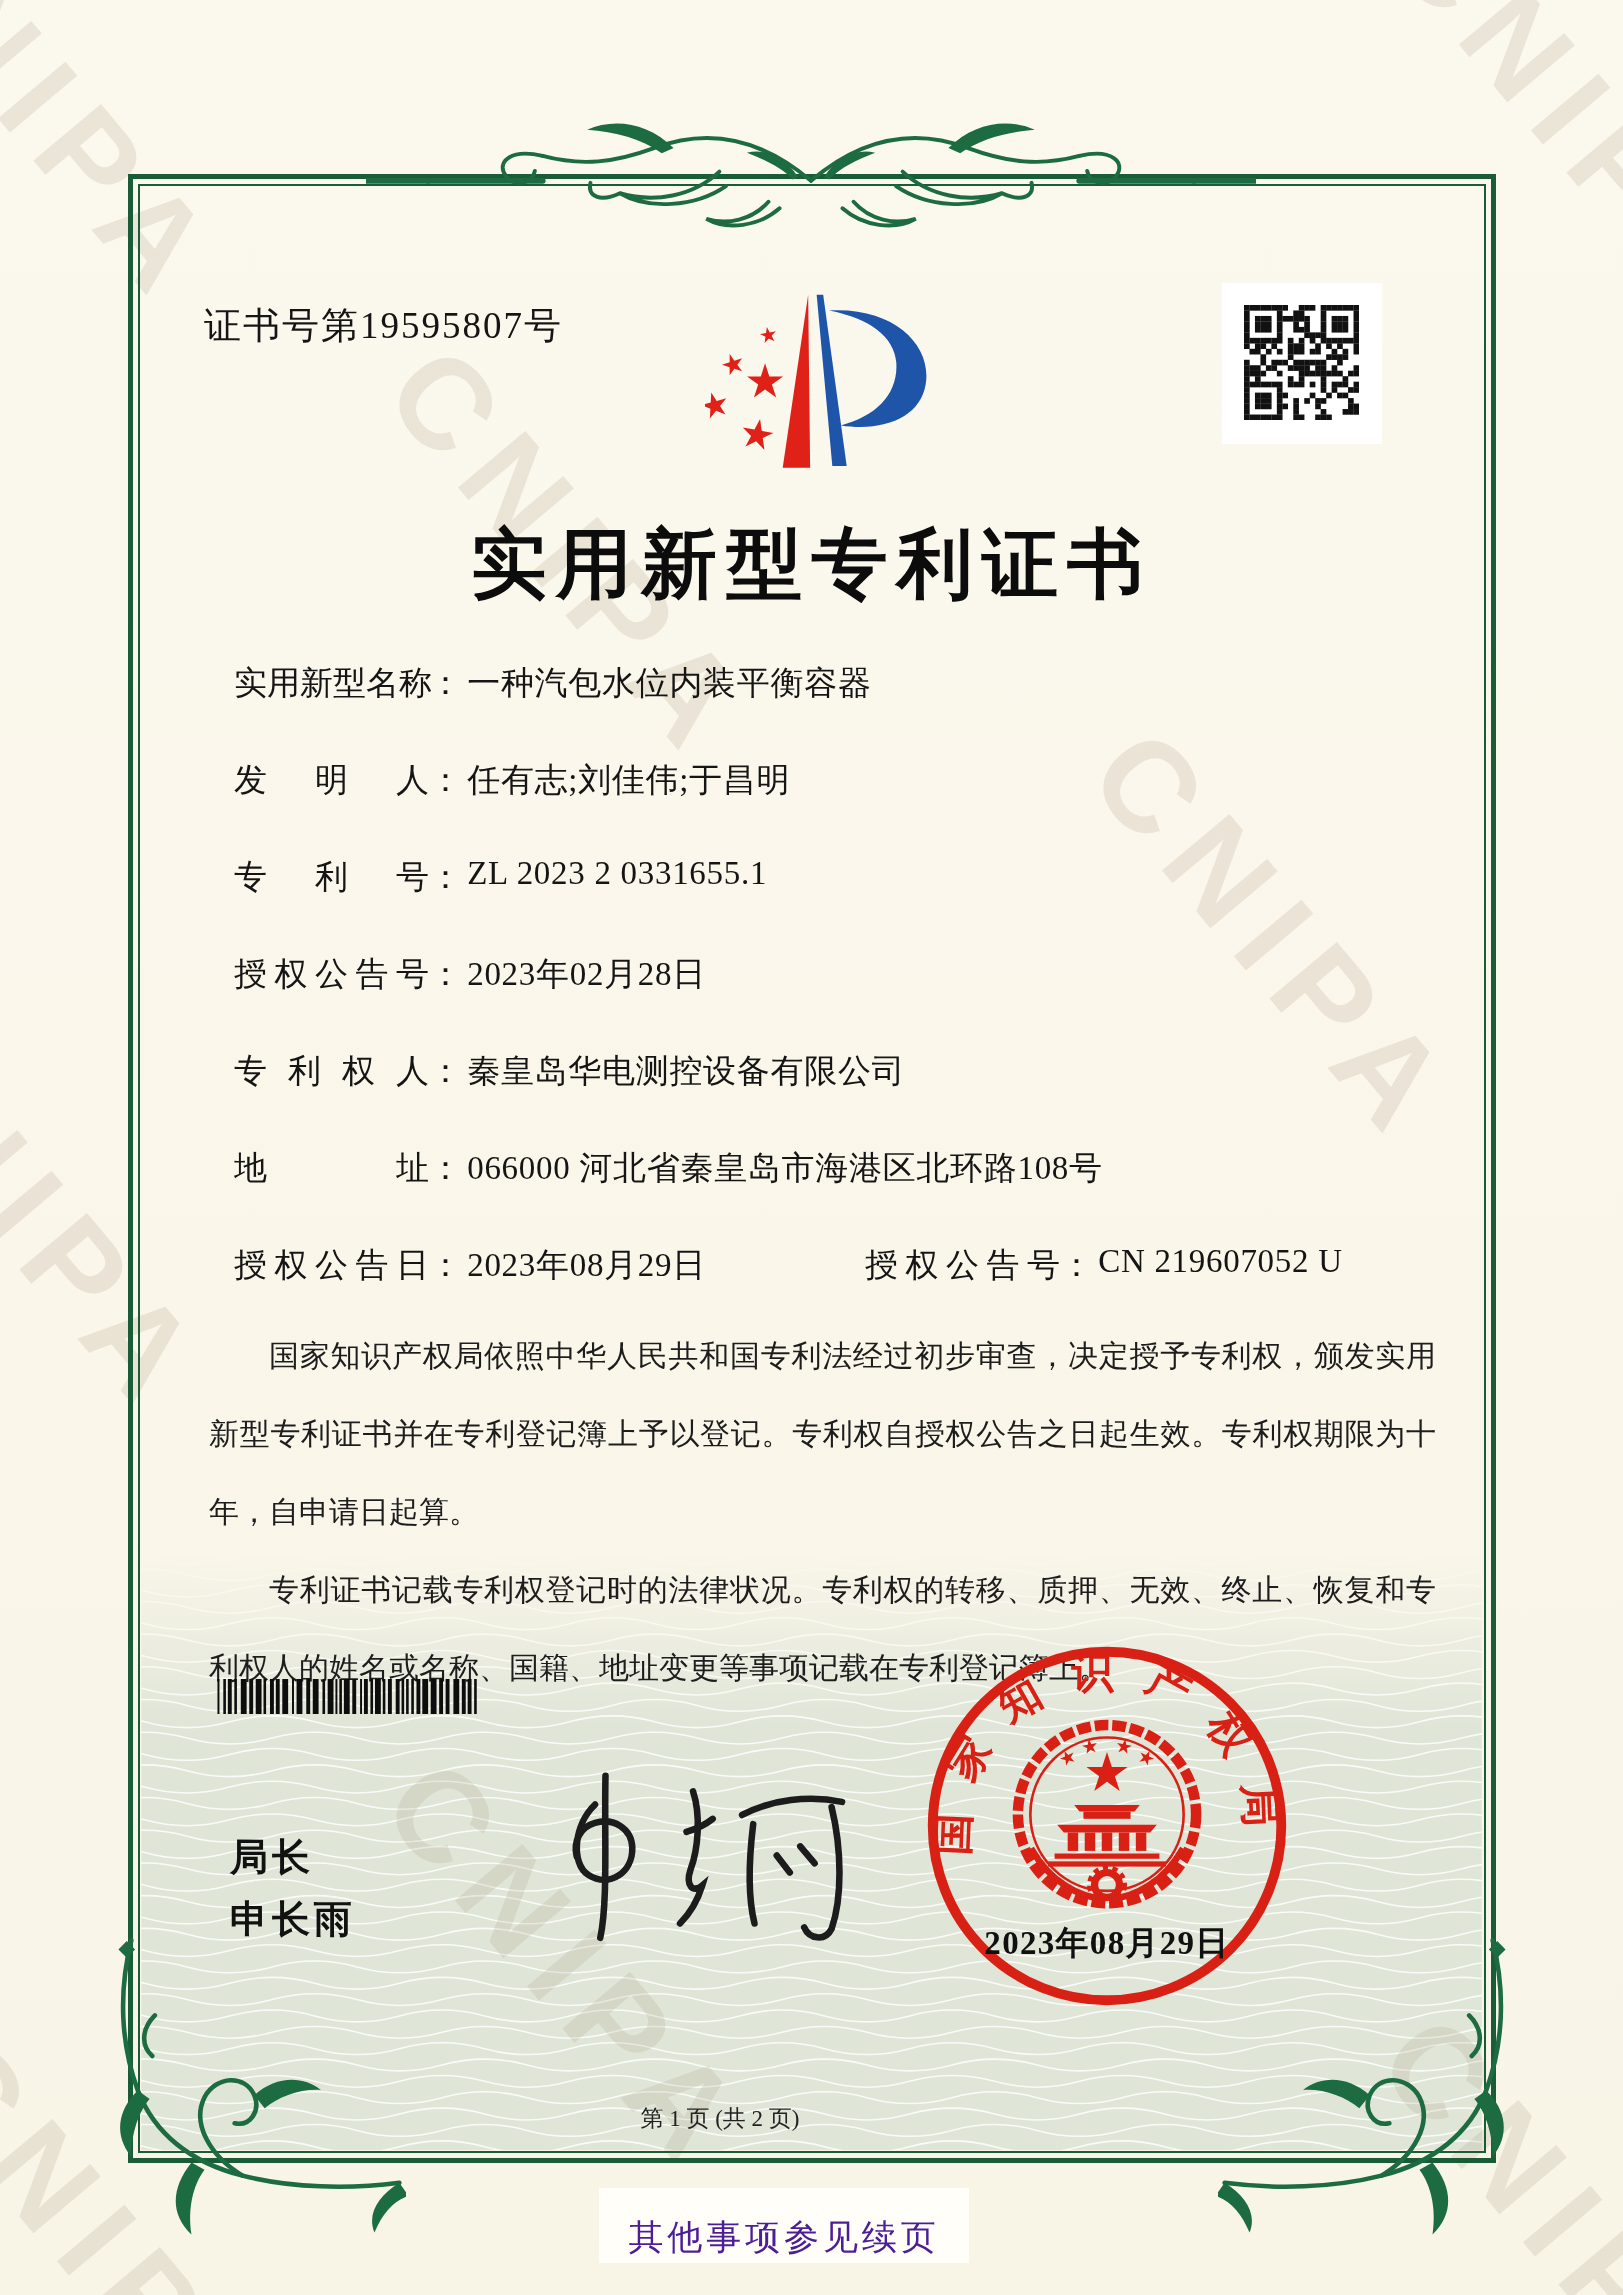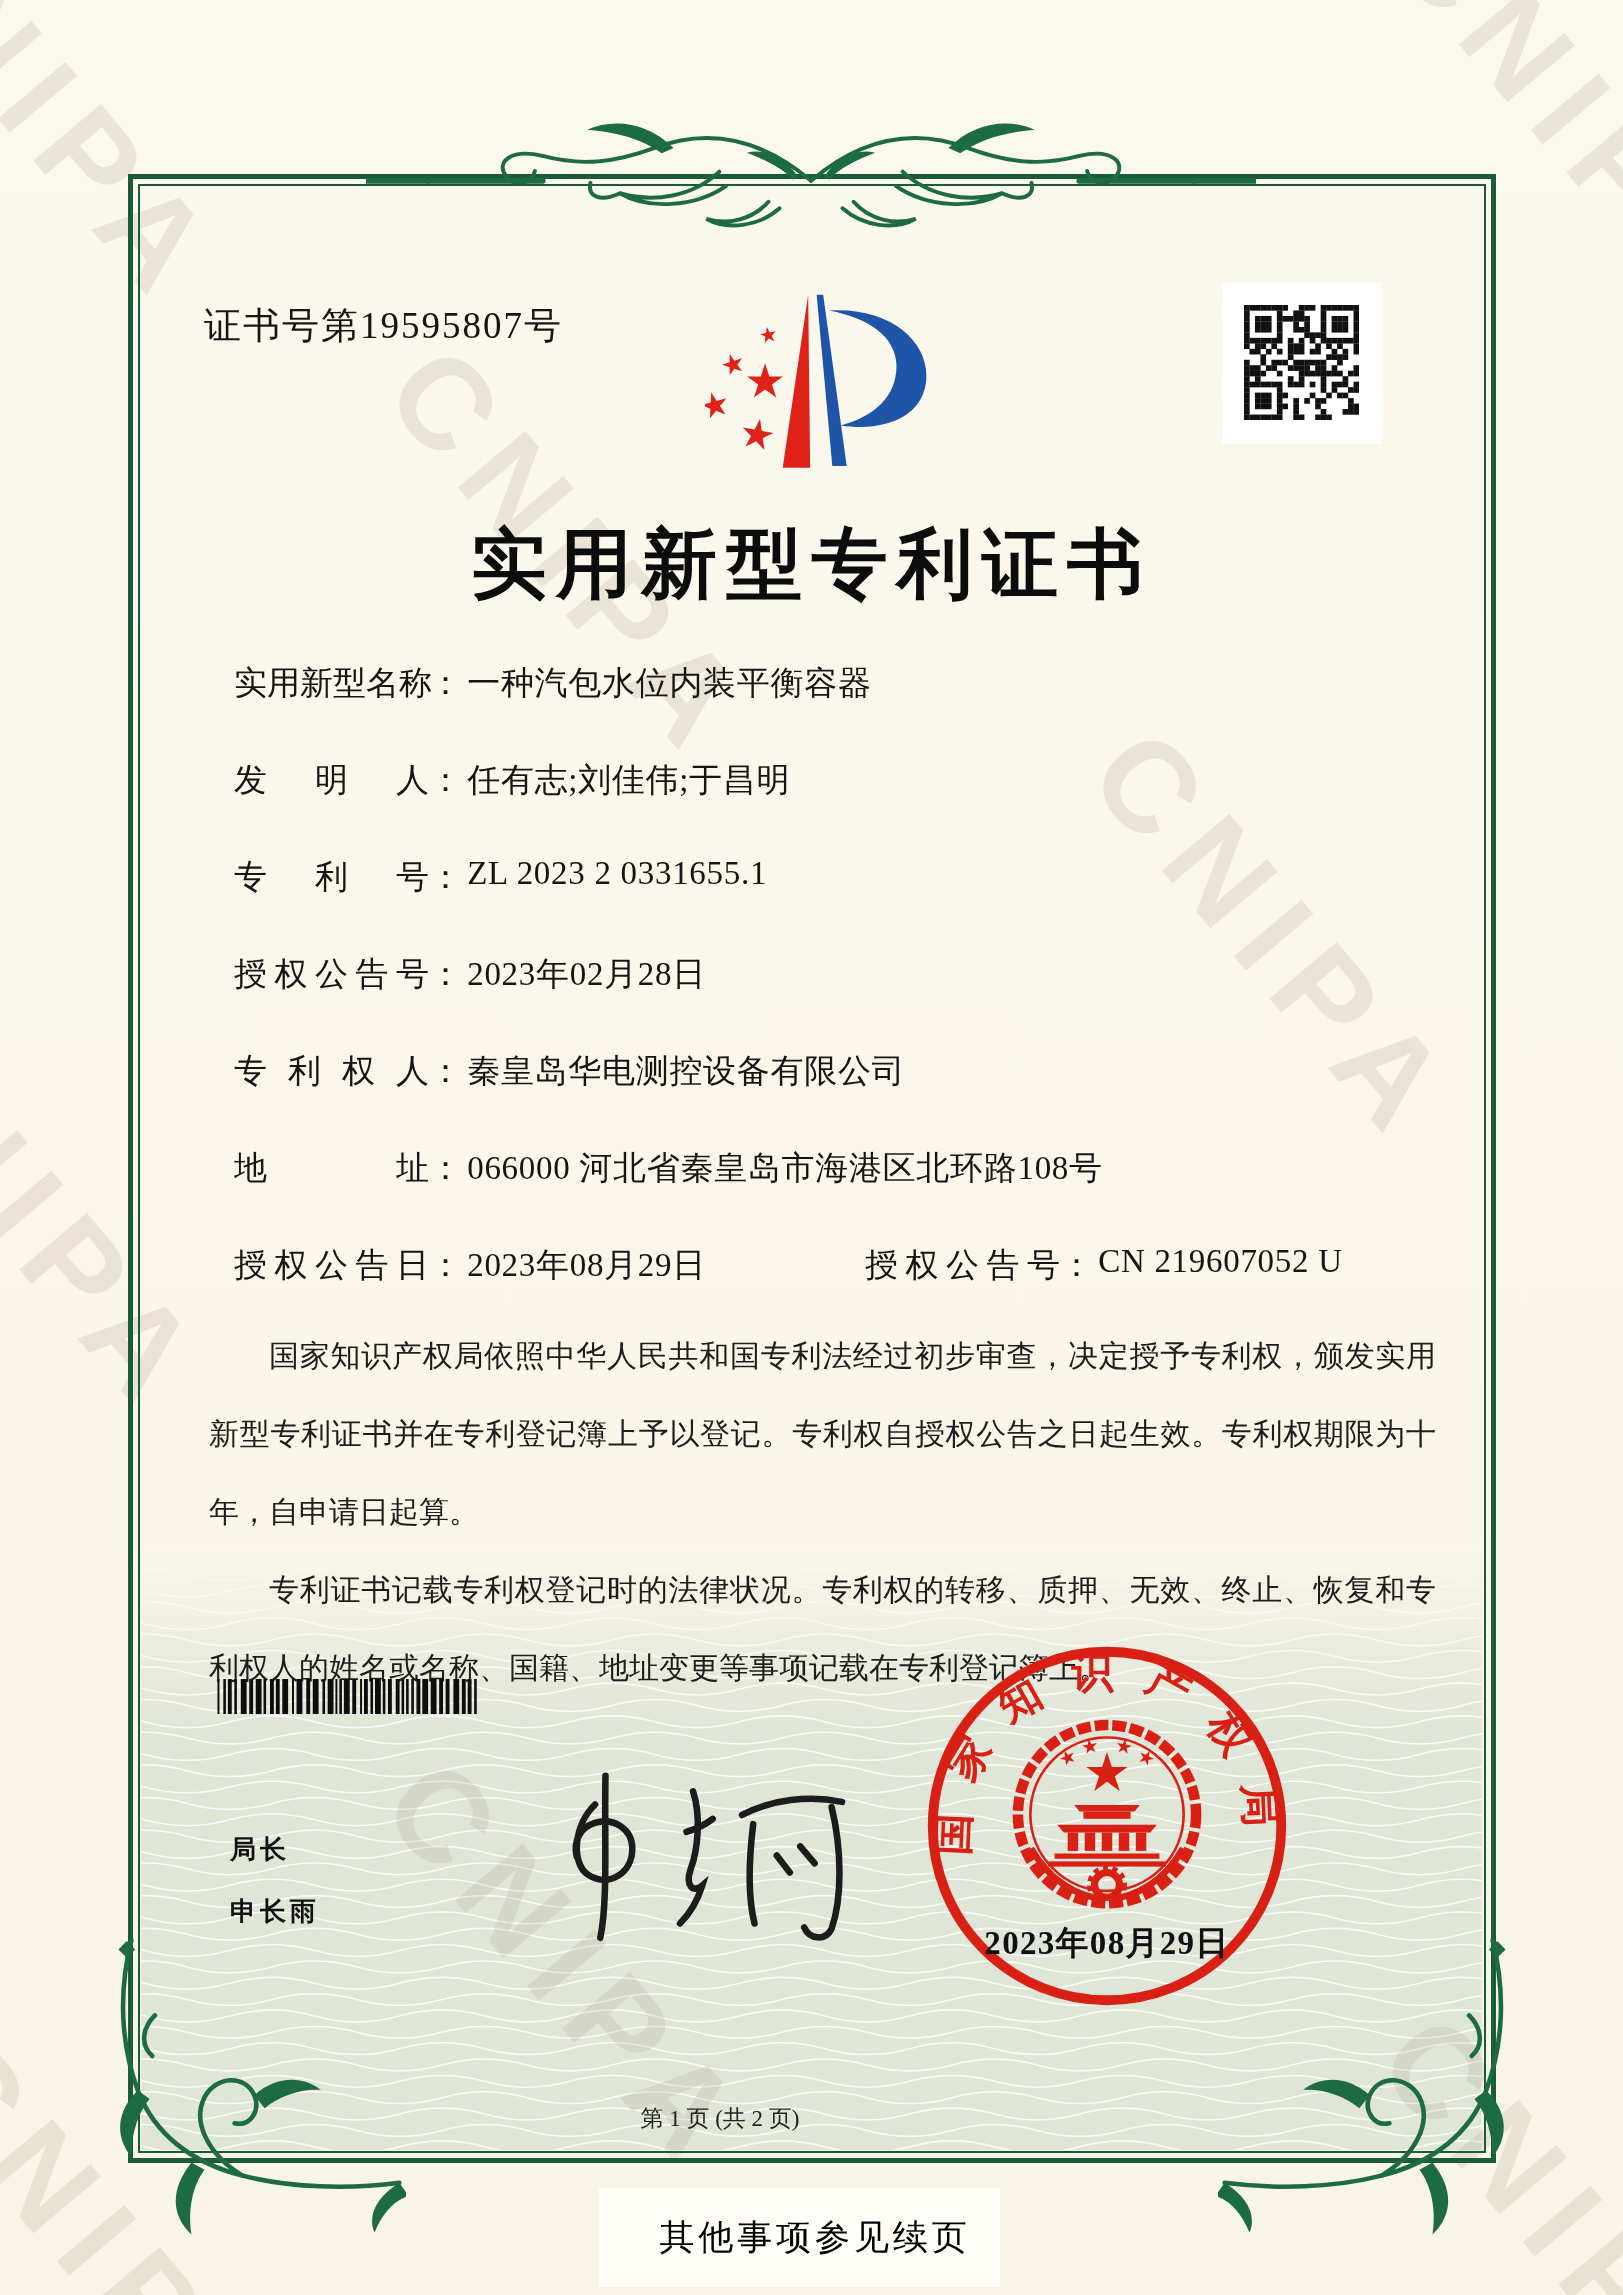--- a/index.html
+++ b/index.html
@@ -35,32 +35,32 @@
   .fvalue{display:inline-block;vertical-align:top;letter-spacing:0.7px;}
   .pair2{position:absolute;left:631px;top:0;}
   
   .body-text{left:209px;top:1317px;width:1227px;font-size:30px;line-height:78px;
              text-align:justify;color:#1d1d1d;z-index:2;}
   .body-text p{margin:0;text-indent:2em;}
   
   #barcode{left:216px;top:1679px;z-index:2;}
   
   .signer{z-index:2;font-family:"Liberation Sans","DejaVu Sans",sans-serif;font-weight:700;
-          font-size:26px;letter-spacing:3.9px;color:#111;}
+          font-size:38px;letter-spacing:3.9px;color:#111;}
   .signer-title{left:230px;top:1832px;}
   .signer-name{left:230px;top:1894px;}
   #sig{left:497px;top:1764px;z-index:3;}
   
   #seal{left:917px;top:1636px;z-index:3;}
   .seal-date{left:917px;top:1921px;width:380px;text-align:center;font-size:33px;
              font-weight:600;letter-spacing:1.3px;color:#101010;z-index:4;}
   
   .page-num{left:0;width:1440px;top:2103px;text-align:center;font-size:23px;color:#222;z-index:2;}
-  .cont-box{left:599px;top:2188px;width:370px;height:99px;background:#fffef9;z-index:2;
-            text-align:center;line-height:99px;font-size:35px;letter-spacing:3.9px;color:#000000;padding-left:31px;}
+  .cont-box{left:599px;top:2188px;width:370px;height:75px;background:#fffef9;z-index:2;
+            text-align:center;line-height:99px;font-size:35px;letter-spacing:3.9px;color:#4c1d95;}
   .ornament{z-index:2;}
   #orn-top{left:366px;top:110px;}
   #orn-bl{left:92px;top:1937px;}
   #orn-br{left:1218px;top:1937px;}
 </style>
 </head>
 <body>
 
 <div id="wm-layer">
     <div class="wm" style="left: 39px; top: 98px;">CNIPA</div>

